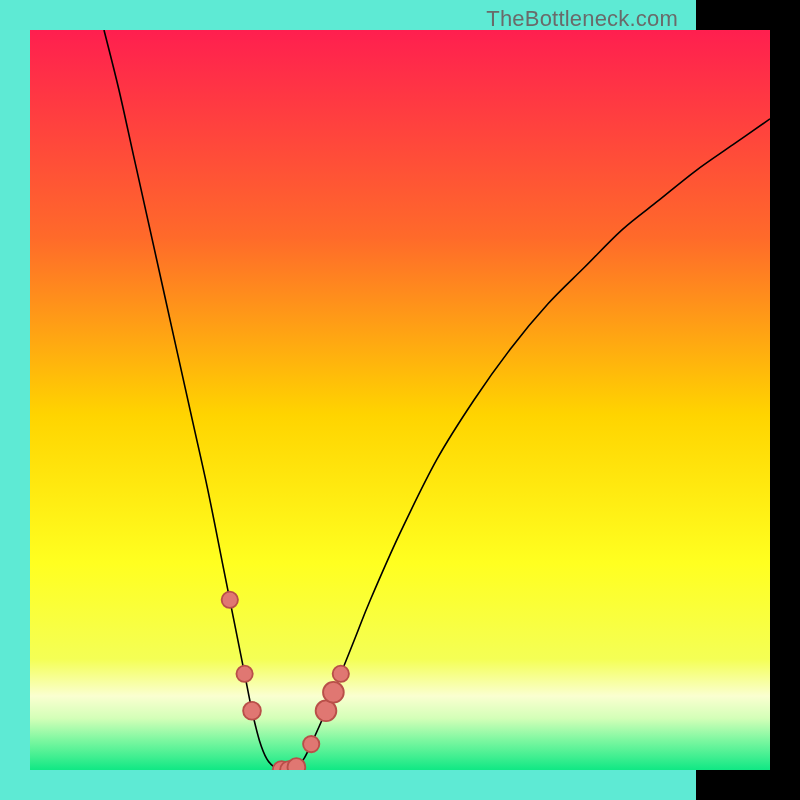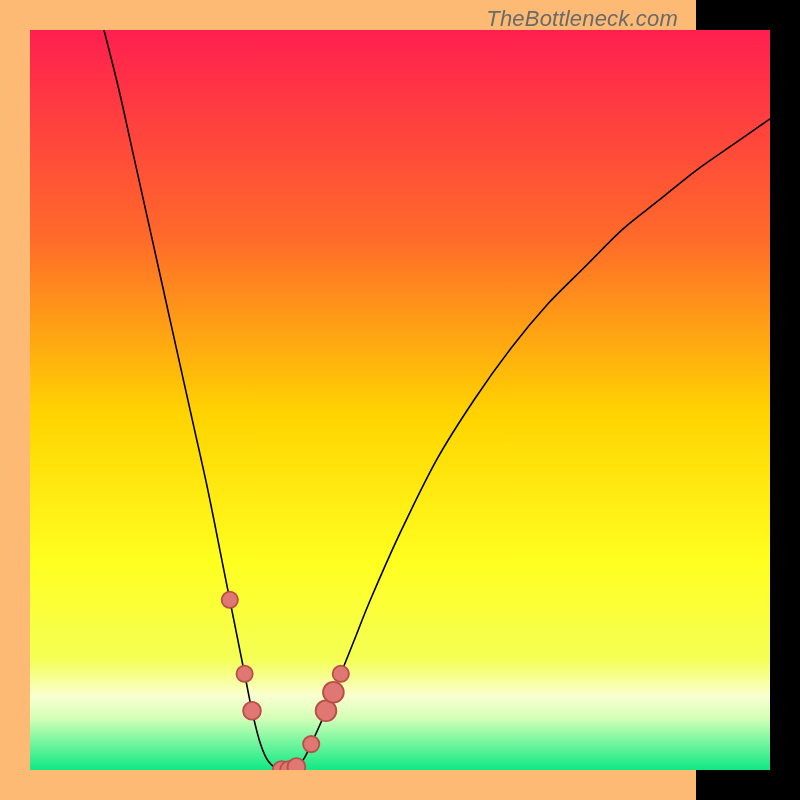--- a/index.html
+++ b/index.html
@@ -8,22 +8,21 @@
     width: 800px;
     height: 800px;
     background: #000;
     font-family: Arial, Helvetica, sans-serif;
     overflow: hidden;
   }
   .frame {
     position: relative;
     width: 696px;
     height: 800px;
-    background: #fdba74;
-    font-style: italic;
+    background: #5eead4;
   }
   .watermark {
     position: absolute;
     top: 6px;
     right: 18px;
     color: #6a6a6a;
     font-size: 22px;
     letter-spacing: 0.2px;
     font-weight: 500;
     z-index: 10;

